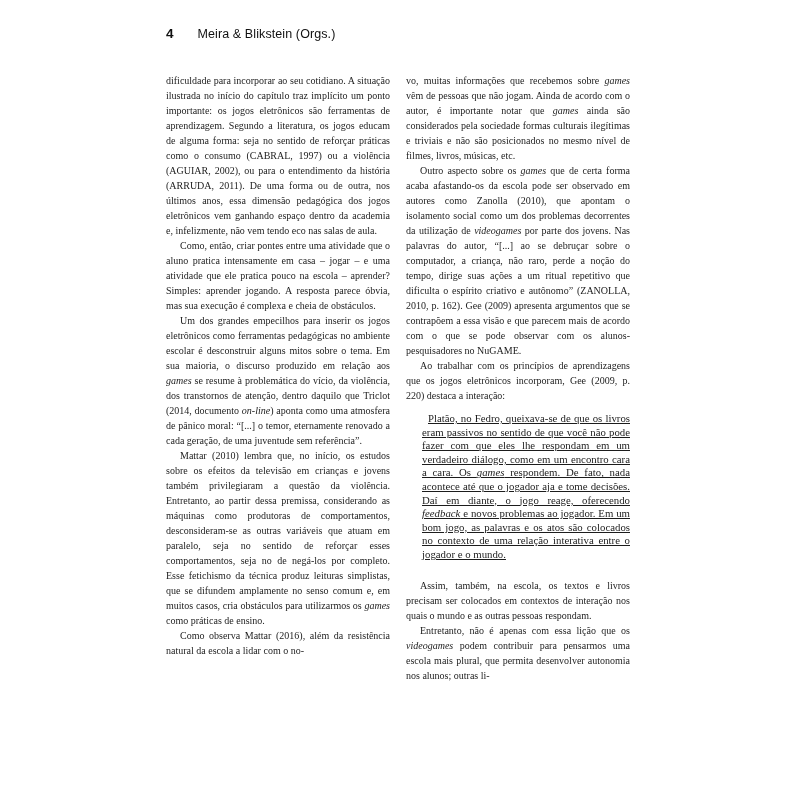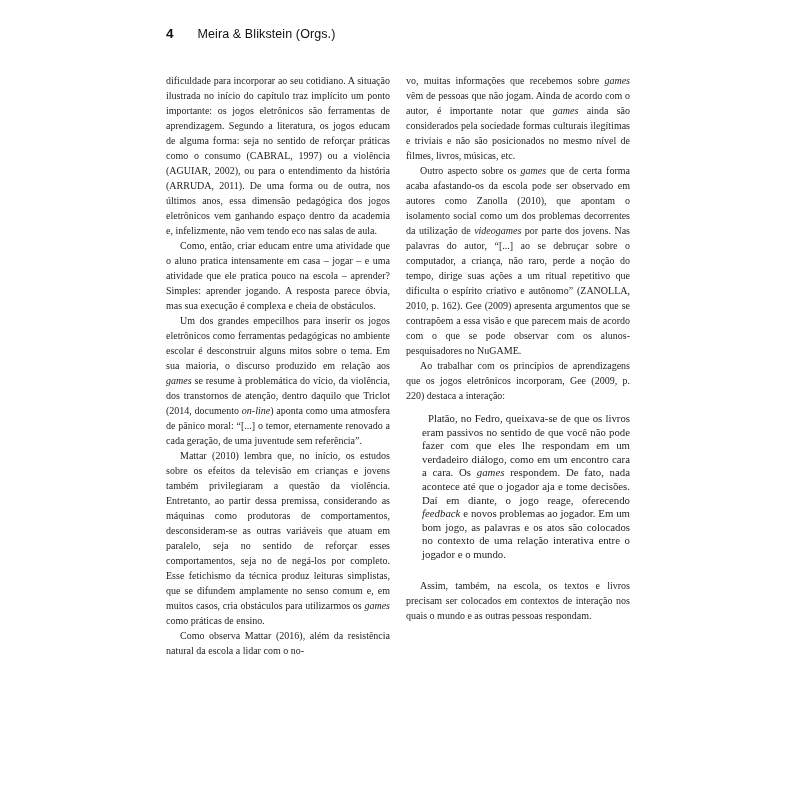--- a/index.html
+++ b/index.html
@@ -49,39 +49,41 @@
     font-size: 10px;
     line-height: 15px;
     color: #1c1c1c;
   }
   .column p.indent { text-indent: 14px; }
   .column p.quote {
     margin: 9px 0 16px 16px;
     font-size: 10.8px;
     line-height: 13.6px;
     text-indent: 6px;
+    text-decoration: underline;
   }
 </style>
 </head>
 <body>
 
 <div class="page">
   <div class="page-header">
     <span class="page-number">4</span>
     <span class="running-title">Meira &amp; Blikstein (Orgs.)</span>
   </div>
   <div class="text-columns">
     <div class="column">
         <p class="">dificuldade para incorporar ao seu cotidiano. A situação ilustrada no início do capítulo traz implícito um ponto importante: os jogos eletrônicos são ferramentas de aprendizagem. Segundo a literatura, os jogos educam de alguma forma: seja no sentido de reforçar práticas como o consumo (CABRAL, 1997) ou a violência (AGUIAR, 2002), ou para o entendimento da história (ARRUDA, 2011). De uma forma ou de outra, nos últimos anos, essa dimensão pedagógica dos jogos eletrônicos vem ganhando espaço dentro da academia e, infelizmente, não vem tendo eco nas salas de aula.</p>
-        <p class=" indent">Como, então, criar educam entre uma atividade que o aluno pratica intensamente em casa – jogar – e uma atividade que ele pratica pouco na escola – aprender? Simples: aprender jogando. A resposta parece óbvia, mas sua execução é complexa e cheia de obstáculos.</p>
+        <p class=" indent">Como, então, criar pontes entre uma atividade que o aluno pratica intensamente em casa – jogar – e uma atividade que ele pratica pouco na escola – aprender? Simples: aprender jogando. A resposta parece óbvia, mas sua execução é complexa e cheia de obstáculos.</p>
         <p class=" indent">Um dos grandes empecilhos para inserir os jogos eletrônicos como ferramentas pedagógicas no ambiente escolar é desconstruir alguns mitos sobre o tema. Em sua maioria, o discurso produzido em relação aos <i>games</i> se resume à problemática do vício, da violência, dos transtornos de atenção, dentro daquilo que Triclot (2014, documento <i>on-line</i>) aponta como uma atmosfera de pânico moral: “[...] o temor, eternamente renovado a cada geração, de uma juventude sem referência”.</p>
         <p class=" indent">Mattar (2010) lembra que, no início, os estudos sobre os efeitos da televisão em crianças e jovens também privilegiaram a questão da violência. Entretanto, ao partir dessa premissa, considerando as máquinas como produtoras de comportamentos, desconsideram-se as outras variáveis que atuam em paralelo, seja no sentido de reforçar esses comportamentos, seja no de negá-los por completo. Esse fetichismo da técnica produz leituras simplistas, que se difundem amplamente no senso comum e, em muitos casos, cria obstáculos para utilizarmos os <i>games</i> como práticas de ensino.</p>
         <p class=" indent">Como observa Mattar (2016), além da resistência natural da escola a lidar com o no-</p>
       </div>
     <div class="column">
         <p class="">vo, muitas informações que recebemos sobre <i>games</i> vêm de pessoas que não jogam. Ainda de acordo com o autor, é importante notar que <i>games</i> ainda são considerados pela sociedade formas culturais ilegítimas e triviais e não são posicionados no mesmo nível de filmes, livros, músicas, etc.</p>
         <p class=" indent">Outro aspecto sobre os <i>games</i> que de certa forma acaba afastando-os da escola pode ser observado em autores como Zanolla (2010), que apontam o isolamento social como um dos problemas decorrentes da utilização de <i>videogames</i> por parte dos jovens. Nas palavras do autor, “[...] ao se debruçar sobre o computador, a criança, não raro, perde a noção do tempo, dirige suas ações a um ritual repetitivo que dificulta o espírito criativo e autônomo” (ZANOLLA, 2010, p. 162). Gee (2009) apresenta argumentos que se contrapõem a essa visão e que parecem mais de acordo com o que se pode observar com os alunos-pesquisadores no NuGAME.</p>
         <p class=" indent">Ao trabalhar com os princípios de aprendizagens que os jogos eletrônicos incorporam, Gee (2009, p. 220) destaca a interação:</p>
         <p class="quote">Platão, no Fedro, queixava-se de que os livros eram passivos no sentido de que você não pode fazer com que eles lhe respondam em um verdadeiro diálogo, como em um encontro cara a cara. Os <i>games</i> respondem. De fato, nada acontece até que o jogador aja e tome decisões. Daí em diante, o jogo reage, oferecendo <i>feedback</i> e novos problemas ao jogador. Em um bom jogo, as palavras e os atos são colocados no contexto de uma relação interativa entre o jogador e o mundo.</p>
         <p class=" indent">Assim, também, na escola, os textos e livros precisam ser colocados em contextos de interação nos quais o mundo e as outras pessoas respondam.</p>
+        <p class=" indent">Entretanto, não é apenas com essa lição que os <i>videogames</i> podem contribuir para pensarmos uma escola mais plural, que permita desenvolver autonomia nos alunos; outras li-</p>
       </div>
   </div>
 </div>
 
 </body></html>

